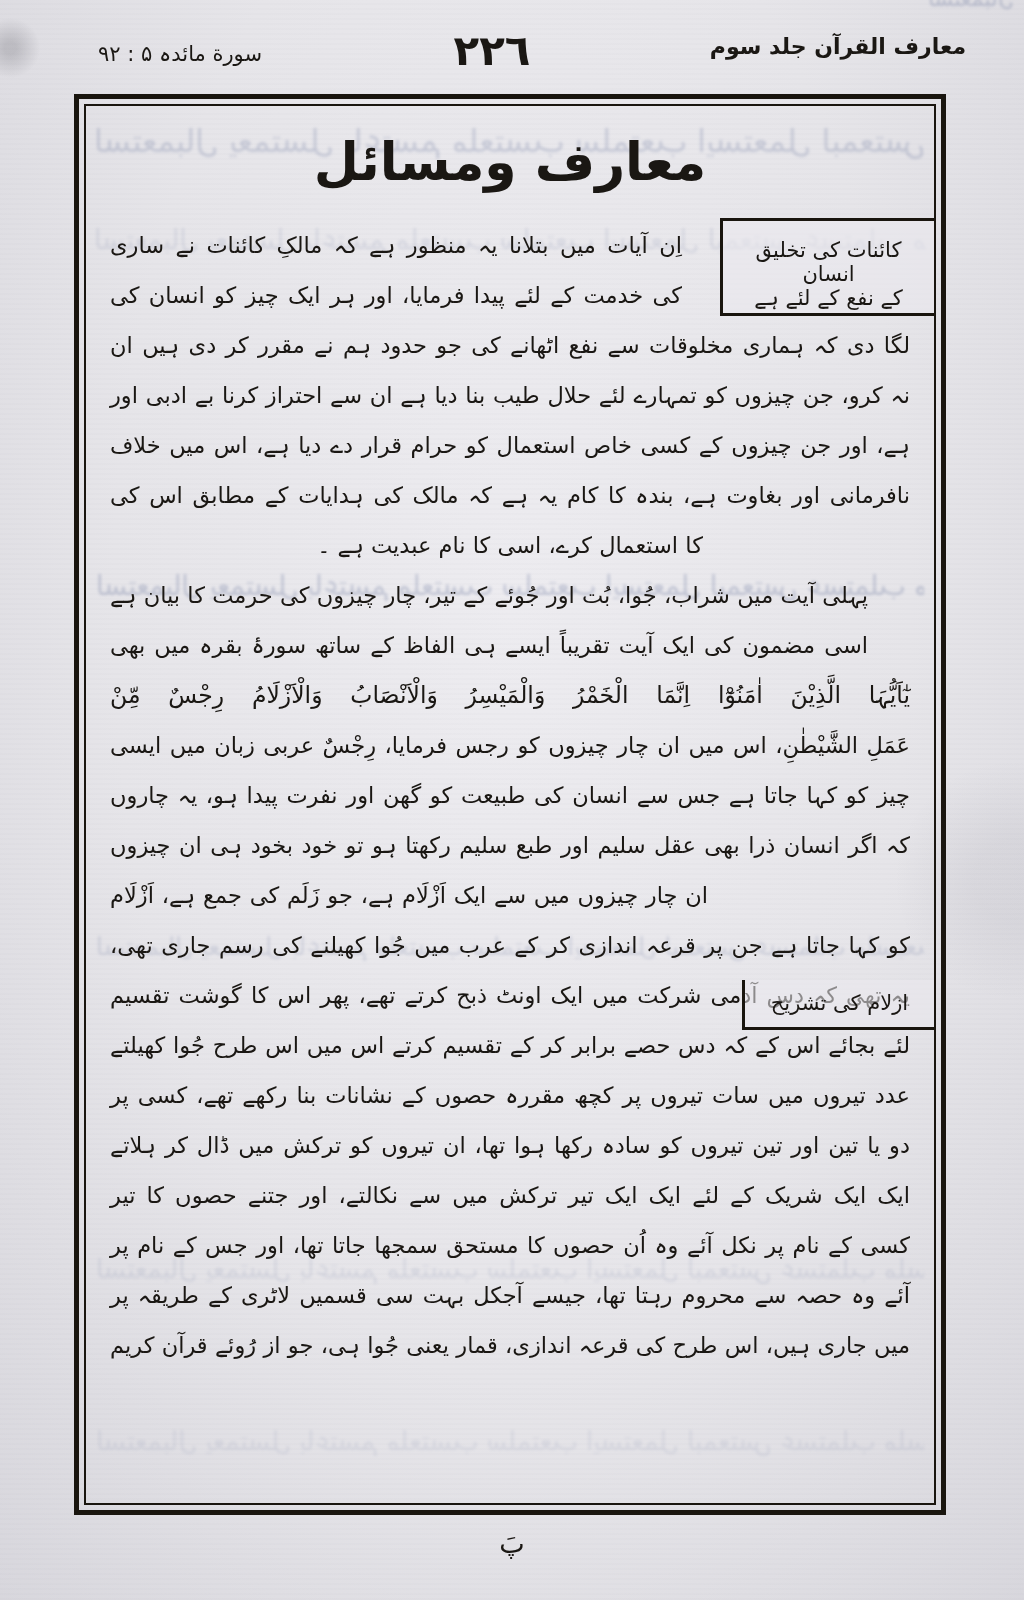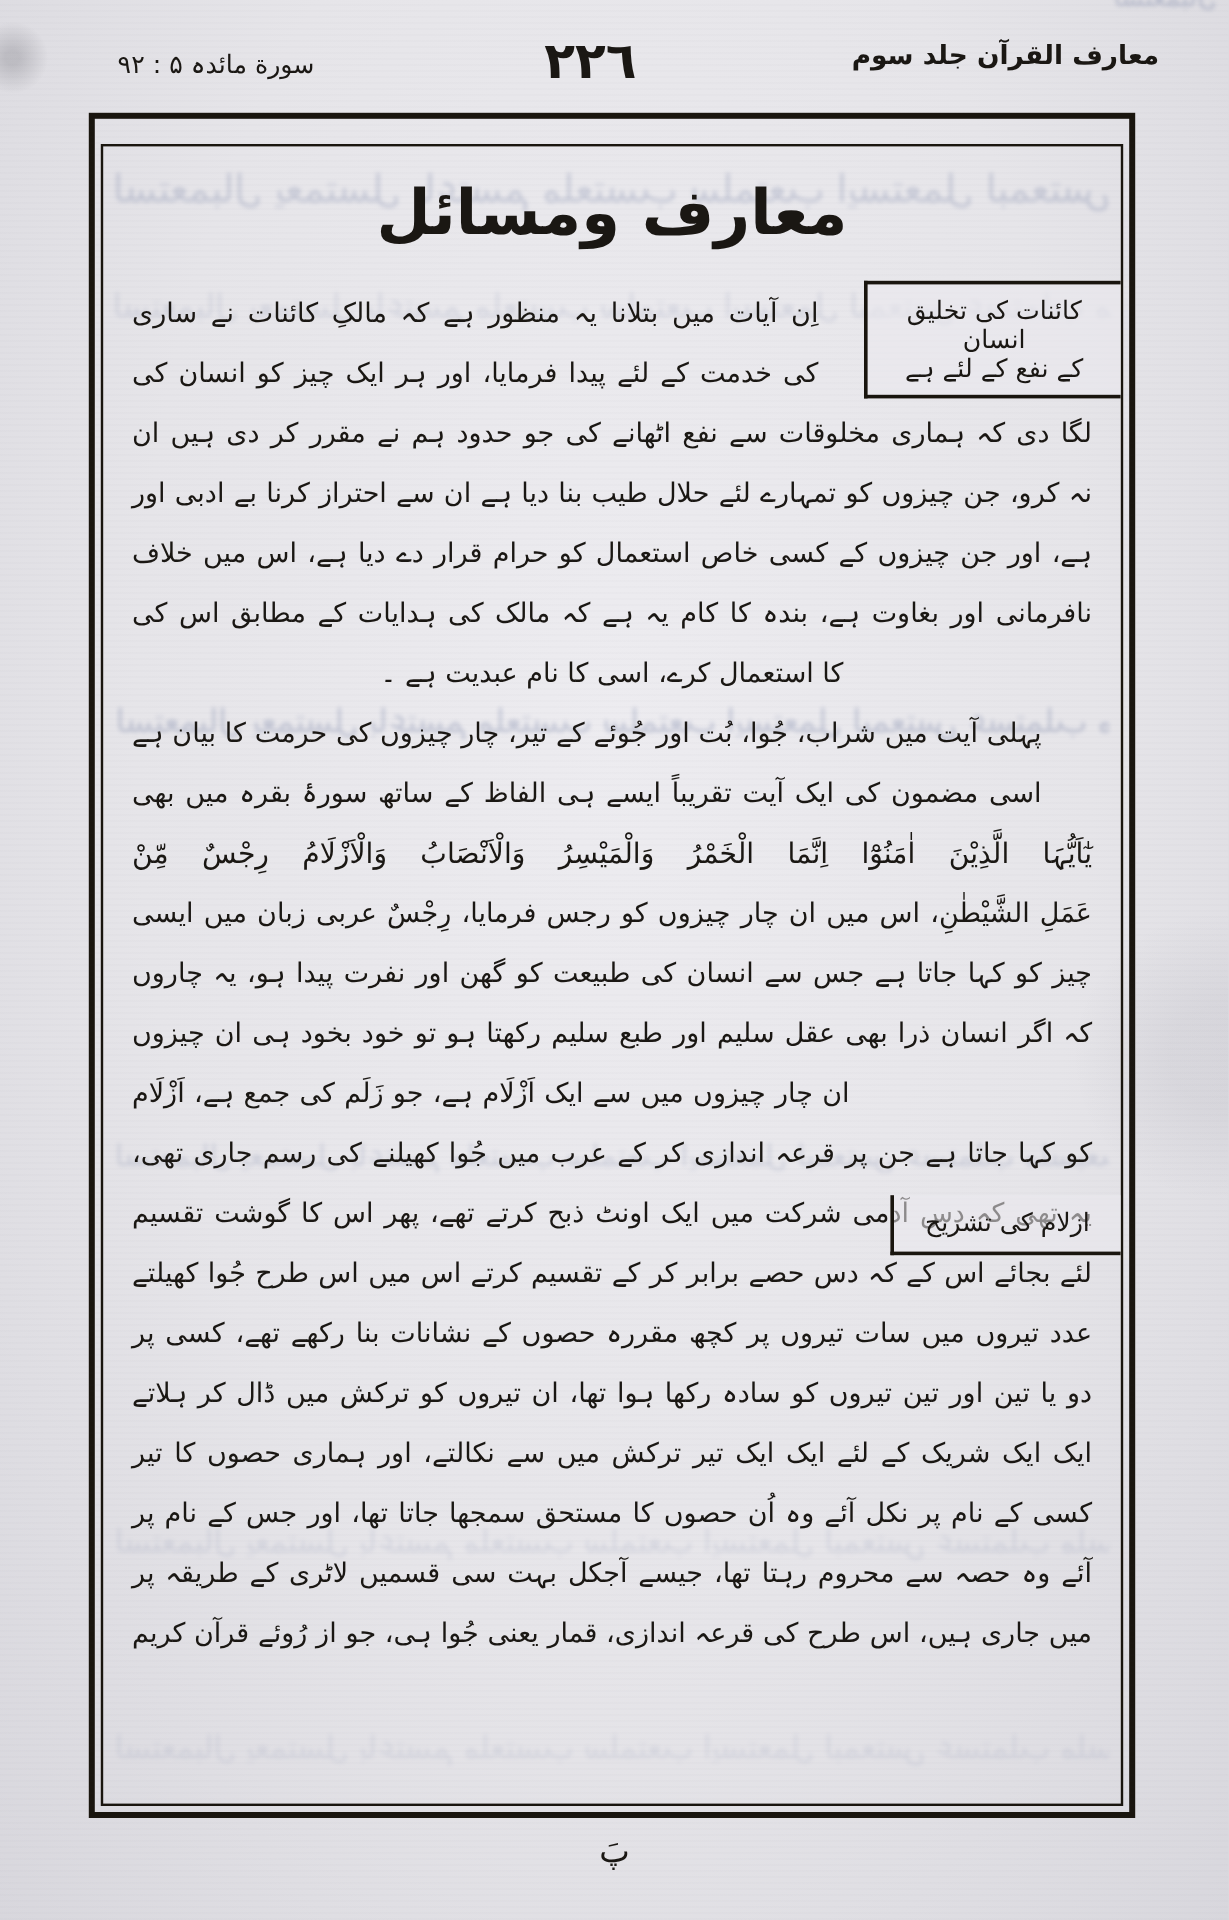--- a/index.html
+++ b/index.html
@@ -19,21 +19,21 @@
       radial-gradient(circle at 1% 3%, rgba(40,40,50,.18) 0 6px, transparent 30px),
       radial-gradient(circle at 99% 55%, rgba(60,60,80,.06) 0 40px, transparent 120px),
       repeating-linear-gradient(0deg, rgba(70,70,90,.015) 0 2px, transparent 2px 5px);
   }
   
   .hdr-left{position:absolute;left:98px;top:42px;font-size:21px;direction:rtl;letter-spacing:.5px;}
   .hdr-center{position:absolute;left:0;right:40px;top:26px;text-align:center;font-size:42px;font-weight:bold;}
   .hdr-right{position:absolute;right:58px;top:34px;font-size:22px;font-weight:bold;direction:rtl;}
   
   .frame{position:absolute;left:74px;top:94px;width:872px;height:1421px;border:5px solid #19150e;box-sizing:border-box;}
-  .inner{position:absolute;inset:5px;border:2px solid #19150e;overflow:hidden;margin-top:16px;}
+  .inner{position:absolute;inset:5px;border:2px solid #19150e;overflow:hidden;}
   .title{
     margin:0;position:relative;z-index:2;
     padding-top:8px;height:100px;line-height:96px;
     text-align:center;font-size:52px;font-weight:bold;letter-spacing:-1px;
   }
   .body{position:relative;z-index:2;padding-top:6px;}
   .l{
     direction:rtl;height:50px;line-height:50px;overflow:hidden;
     font-size:22.5px;padding:0 24px;
     text-align:justify;text-align-last:justify;
@@ -43,21 +43,21 @@
   .wrap1{padding-right:252px;}
   .wrap2{padding-right:226px;}
   .verse{font-weight:normal;font-size:23.5px;}
   
   .side-box{
     position:absolute;right:0;direction:rtl;text-align:center;
     border:3px solid #19150e;border-right:none;box-sizing:border-box;
     background:rgba(235,234,238,.55);
   }
   .sb1{top:4px;width:214px;height:98px;font-size:21px;
-       display:flex;flex-direction:column;justify-content:center;padding:3px 8px;}
+       display:flex;flex-direction:column;justify-content:flex-end;padding:3px 8px;}
   .sb2{top:766px;width:192px;height:50px;border-top:none;line-height:46px;font-size:21px;}
   
   .catchword{position:absolute;left:0;right:0;top:1528px;text-align:center;font-size:27px;}
   
   .bleed{
     position:absolute;direction:rtl;white-space:nowrap;overflow:hidden;
     transform:scaleX(-1);color:#66739b;filter:blur(1.7px);
     pointer-events:none;z-index:1;
   }
   .b0{right:6px;top:-14px;width:90px;font-size:22px;opacity:.35;}
@@ -116,21 +116,21 @@
         <div class="l verse">یٰٓاَیُّہَا الَّذِیْنَ اٰمَنُوْٓا اِنَّمَا الْخَمْرُ وَالْمَیْسِرُ وَالْاَنْصَابُ وَالْاَزْلَامُ رِجْسٌ مِّنْ</div>
         <div class="l">عَمَلِ الشَّیْطٰنِ، اس میں ان چار چیزوں کو رجس فرمایا، رِجْسٌ عربی زبان میں ایسی گندی</div>
         <div class="l">چیز کو کہا جاتا ہے جس سے انسان کی طبیعت کو گھن اور نفرت پیدا ہو، یہ چاروں چیزیں ایسی ہیں</div>
         <div class="l">کہ اگر انسان ذرا بھی عقل سلیم اور طبع سلیم رکھتا ہو تو خود بخود ہی ان چیزوں سے اس کو گھن</div>
         <div class="l wrap2">ان چار چیزوں میں سے ایک اَزْلَام ہے، جو زَلَم کی جمع ہے، اَزْلَام اُن تیروں</div>
         <div class="l">کو کہا جاتا ہے جن پر قرعہ اندازی کر کے عرب میں جُوا کھیلنے کی رسم جاری تھی، جس کی صورت</div>
         <div class="l">یہ تھی کہ دس آدمی شرکت میں ایک اونٹ ذبح کرتے تھے، پھر اس کا گوشت تقسیم کرنے کے</div>
         <div class="l">لئے بجائے اس کے کہ دس حصے برابر کر کے تقسیم کرتے اس میں اس طرح جُوا کھیلتے کہ دس</div>
         <div class="l">عدد تیروں میں سات تیروں پر کچھ مقررہ حصوں کے نشانات بنا رکھے تھے، کسی پر ایک کسی پر</div>
         <div class="l">دو یا تین اور تین تیروں کو سادہ رکھا ہوا تھا، ان تیروں کو ترکش میں ڈال کر ہلاتے تھے، پھر</div>
-        <div class="l">ایک ایک شریک کے لئے ایک ایک تیر ترکش میں سے نکالتے، اور ہماری حصوں کا تیر</div>
+        <div class="l">ایک ایک شریک کے لئے ایک ایک تیر ترکش میں سے نکالتے، اور جتنے حصوں کا تیر</div>
         <div class="l">کسی کے نام پر نکل آئے وہ اُن حصوں کا مستحق سمجھا جاتا تھا، اور جس کے نام پر سادہ تیر نکل</div>
         <div class="l">آئے وہ حصہ سے محروم رہتا تھا، جیسے آجکل بہت سی قسمیں لاٹری کے طریقہ پر بازاروں</div>
         <div class="l">میں جاری ہیں، اس طرح کی قرعہ اندازی، قمار یعنی جُوا ہی، جو از رُوئے قرآن کریم حرام ہے ۔</div>
       </div>
 
     </div>
   </div>
 
   <div class="catchword">پَ</div>
 

